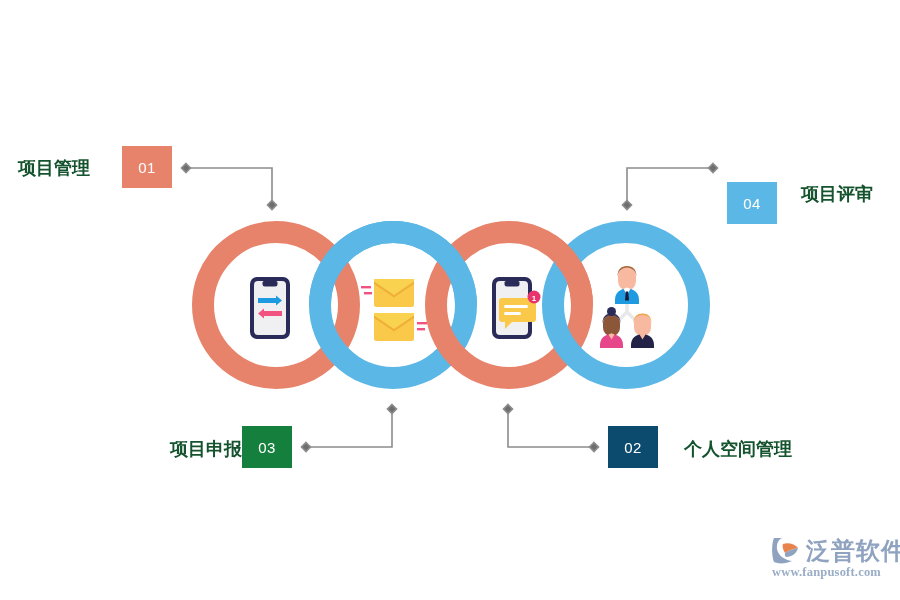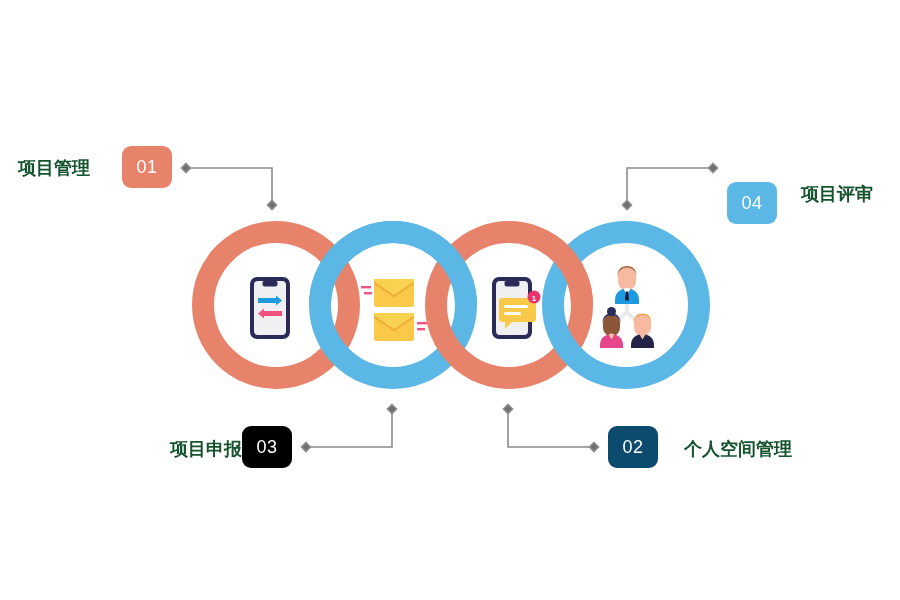--- a/index.html
+++ b/index.html
@@ -29,23 +29,23 @@
     font-weight: bold;
     font-size: 18px;
     color: #14532d;
     white-space: nowrap;
     line-height: 1;
   }
   .badge {
     position: absolute;
     width: 50px;
     height: 42px;
-    border-radius: 9px;
+    border-radius: 0;
     color: #ffffff;
-    font-size: 18px;
+    font-size: 15px;
     font-weight: normal;
     display: flex;
     align-items: center;
     justify-content: center;
     letter-spacing: 0.5px;
   }
   .logo {
     position: absolute;
     left: 770px;
     top: 533px;
@@ -229,19 +229,28 @@
     </g>
   </svg>
 
   <div class="label" style="left:18px; top:159px;">项目管理</div>
   <div class="badge" style="left:122px; top:146px; background:#E8836B;">01</div>
 
   <div class="badge" style="left:727px; top:146px; background:#5BB7E5;margin-top:36px;">04</div>
   <div class="label" style="left:801px; top:144px;margin-top:41px;">项目评审</div>
 
   <div class="label" style="left:130px; top:440px;margin-left:40px;">项目申报</div>
-  <div class="badge" style="left:242px; top:426px; background:#000000;">03</div>
+  <div class="badge" style="left:242px; top:426px; background:#15803d;">03</div>
 
   <div class="badge" style="left:608px; top:426px; background:#0c4a6e;">02</div>
   <div class="label" style="left:684px; top:440px;">个人空间管理</div>
 
+  <div class="logo">
+    <svg width="34" height="30" viewBox="0 0 34 30" style="position:absolute;left:0;top:2px;">
+      <path d="M4,3 C1.5,8 1.5,21 4,27 C8,29 16,29 22,26 C14,25 8,20 7,14 C6.5,9 8,5 12,3 Z" fill="#8fa3c0"></path>
+      <path d="M13,9 C18,7 25,9 28,13 C24,14 19,15 15,18 C13,15 12,11 13,9 Z" fill="#E8834B"></path>
+      <path d="M15,18 C19,15 24,14 28,13 C27,18 22,22 16,22 C15,21 14.5,19.5 15,18 Z" fill="#8fa3c0"></path>
+    </svg>
+    <div class="logo-text">泛普软件</div>
+    <div class="logo-url">www.fanpusoft.com</div>
+  </div>
 
 </div>
 
 </body></html>

